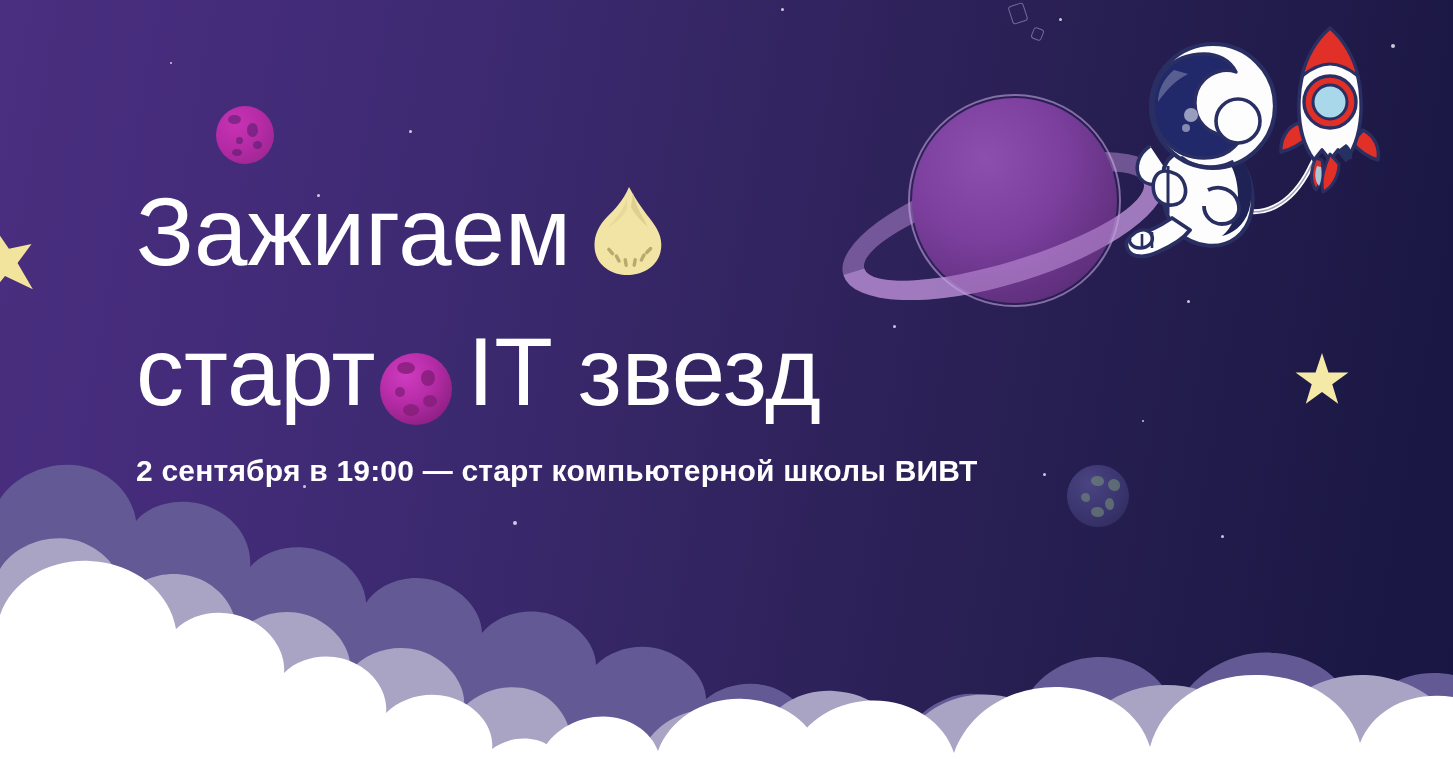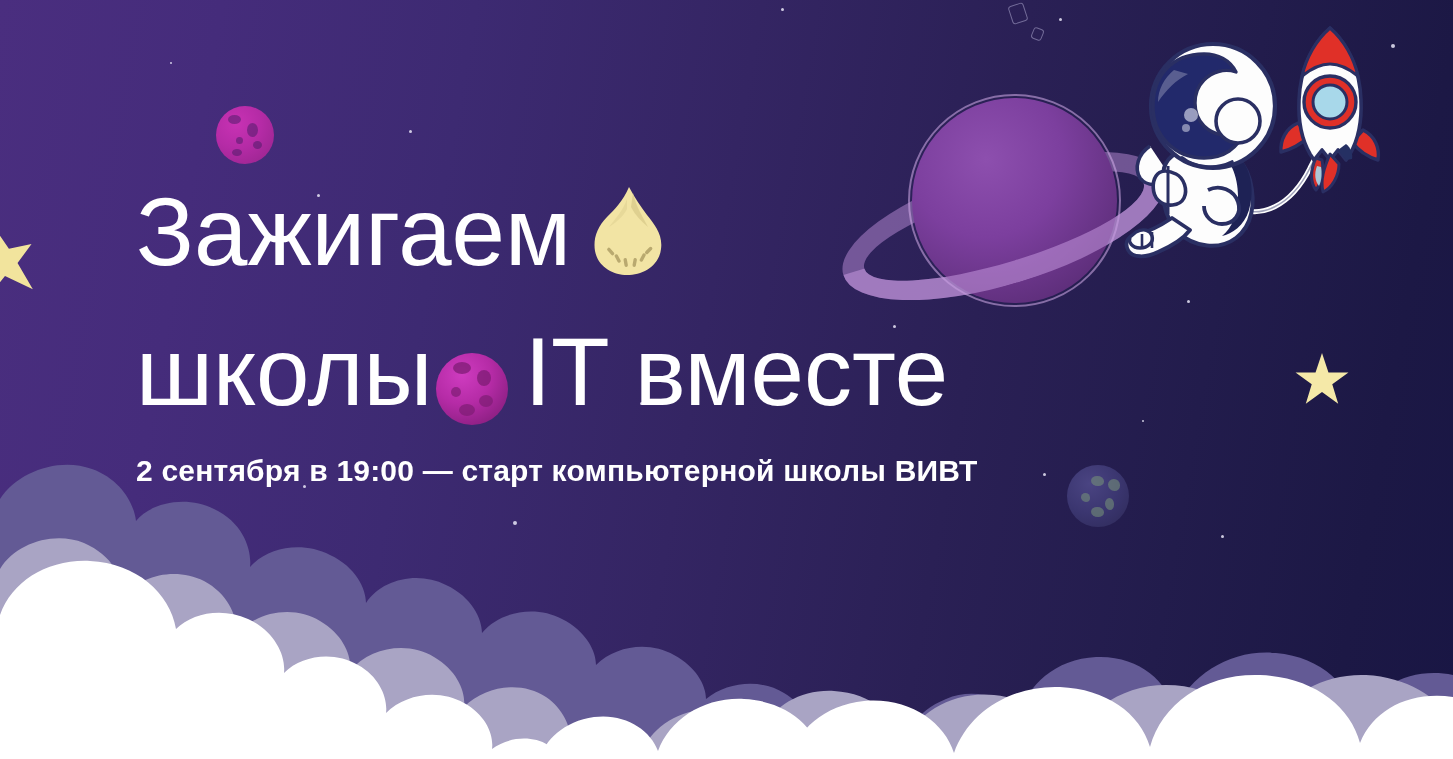--- a/index.html
+++ b/index.html
@@ -340,35 +340,35 @@
             <rect x="27" y="69" width="3.4" height="9" rx="1.7" transform="rotate(-28 28.7 73.5)"></rect>
             <rect x="35" y="73" width="3.4" height="9" rx="1.7" transform="rotate(-10 36.7 77.5)"></rect>
             <rect x="44" y="73" width="3.4" height="9" rx="1.7" transform="rotate(10 45.7 77.5)"></rect>
             <rect x="52" y="68" width="3.4" height="9" rx="1.7" transform="rotate(28 53.7 72.5)"></rect>
             <rect x="58" y="61" width="3.4" height="9" rx="1.7" transform="rotate(44 59.7 65.5)"></rect>
           </g>
         </svg></span>
     </div>
 
     <div class="headline">
-      <span>школы</span><span class="emoji-slot"><svg class="moon-emoji" viewBox="0 0 76 76" xmlns="http://www.w3.org/2000/svg">
+      <span>старт</span><span class="emoji-slot"><svg class="moon-emoji" viewBox="0 0 76 76" xmlns="http://www.w3.org/2000/svg">
           <defs>
             <radialGradient id="mg" cx="36%" cy="30%" r="75%">
               <stop offset="0%" stop-color="#cf3cc0"></stop>
               <stop offset="55%" stop-color="#b52ba6"></stop>
               <stop offset="100%" stop-color="#8e2084"></stop>
             </radialGradient>
           </defs>
           <circle cx="38" cy="38" r="36" fill="url(#mg)"></circle>
           <ellipse cx="28" cy="17" rx="9" ry="6" fill="#7d1c74" opacity=".75"></ellipse>
           <ellipse cx="50" cy="27" rx="7" ry="8" fill="#7d1c74" opacity=".75"></ellipse>
           <ellipse cx="22" cy="41" rx="5" ry="5" fill="#7d1c74" opacity=".7"></ellipse>
           <ellipse cx="52" cy="50" rx="7" ry="6" fill="#7d1c74" opacity=".7"></ellipse>
           <ellipse cx="33" cy="59" rx="8" ry="6" fill="#7d1c74" opacity=".7"></ellipse>
-        </svg></span><span>IT вместе</span>
+        </svg></span><span>IT звезд</span>
     </div>
 
     <div class="subtitle">2 сентября в 19:00 — старт компьютерной школы ВИВТ</div>
   </div>
 
   <div class="clouds">
     <svg width="1453" height="300" viewBox="0 0 1453 300" xmlns="http://www.w3.org/2000/svg">
 
       <g fill="#635a95">
         <path d="M0 300 L0 40

